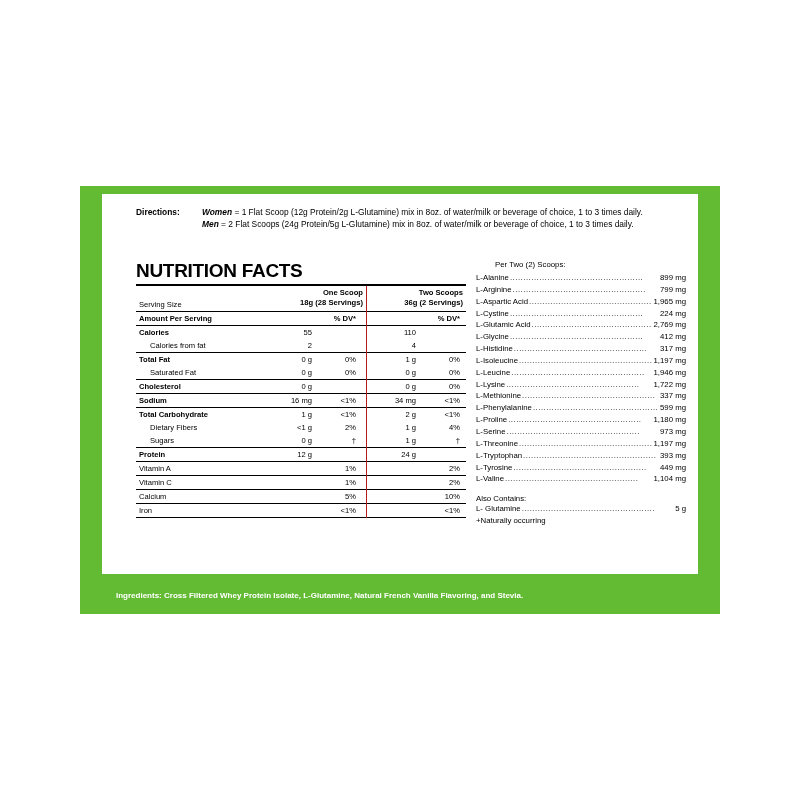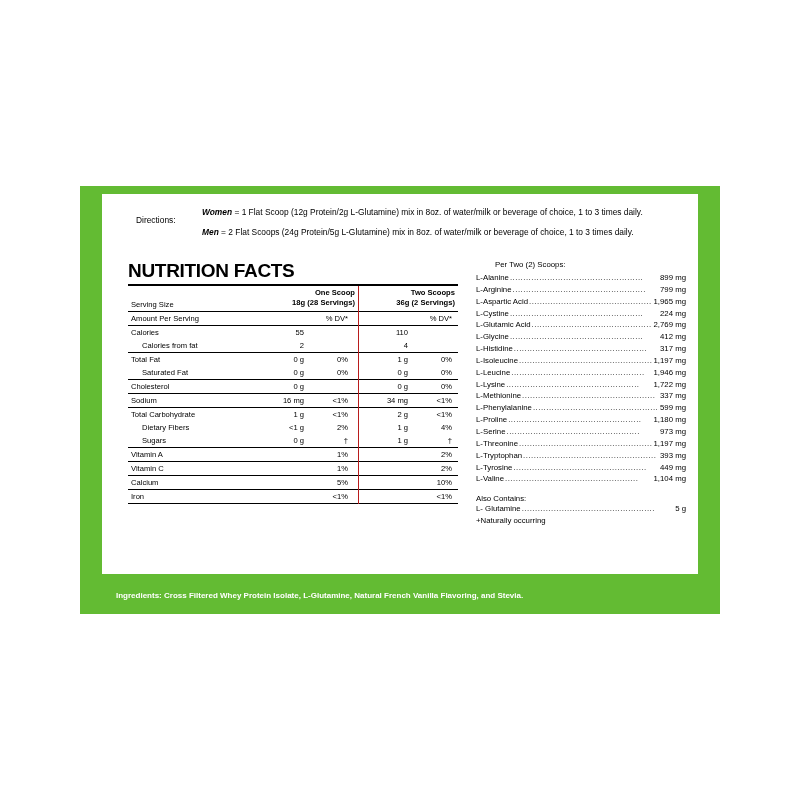--- a/index.html
+++ b/index.html
@@ -50,21 +50,21 @@
     width: 66px;
     flex: 0 0 66px;
   }
   .dir-body {
     flex: 1;
   }
   .dir-body b { font-style: italic; font-weight: bold; }
 
   .nf-block {
     position: absolute;
-    left: 26px;
+    left: 34px;
     top: 66px;
     width: 330px;
   }
   .nf-title {
     font-size: 19px;
     font-weight: bold;
     letter-spacing: -0.3px;
     color: #000;
     margin-bottom: 2px;
   }
@@ -86,21 +86,21 @@
   .c-val { text-align: right; width: 46px; }
   .c-dv  { text-align: right; width: 38px; padding-right: 10px !important; }
   .c-val2 { text-align: right; width: 46px; margin-top: 32px; }
   .c-dv2  { text-align: right; width: 38px; padding-right: 6px !important; }
   .hdr-col {
     text-align: right;
     font-weight: bold;
     font-size: 7.6px;
     line-height: 1.35;
   }
-  .bold { font-weight: normal; margin-top: 8px; }
+  .bold { font-weight: bold; }
   .vline {
     border-left: 1px solid #b91c1c;
   }
 
   .amino-block {
     position: absolute;
     left: 374px;
     top: 66px;
     width: 210px;
     font-size: 7.8px;
@@ -238,20 +238,27 @@
               <td class="c-dv2">4%</td>
             </tr>
             <tr>
               <td class="c-name c-ind">Sugars</td>
               <td class="c-val">0 g</td>
               <td class="c-dv">†</td>
               <td class="c-val2 vline">1 g</td>
               <td class="c-dv2">†</td>
             </tr>
             <tr class="rule-top">
+              <td class="c-name bold">Protein</td>
+              <td class="c-val">12 g</td>
+              <td class="c-dv"></td>
+              <td class="c-val2 vline">24 g</td>
+              <td class="c-dv2"></td>
+            </tr>
+            <tr class="rule-top">
               <td class="c-name">Vitamin A</td>
               <td class="c-val"></td>
               <td class="c-dv">1%</td>
               <td class="c-val2 vline"></td>
               <td class="c-dv2">2%</td>
             </tr>
             <tr class="rule-top">
               <td class="c-name">Vitamin C</td>
               <td class="c-val"></td>
               <td class="c-dv">1%</td>

